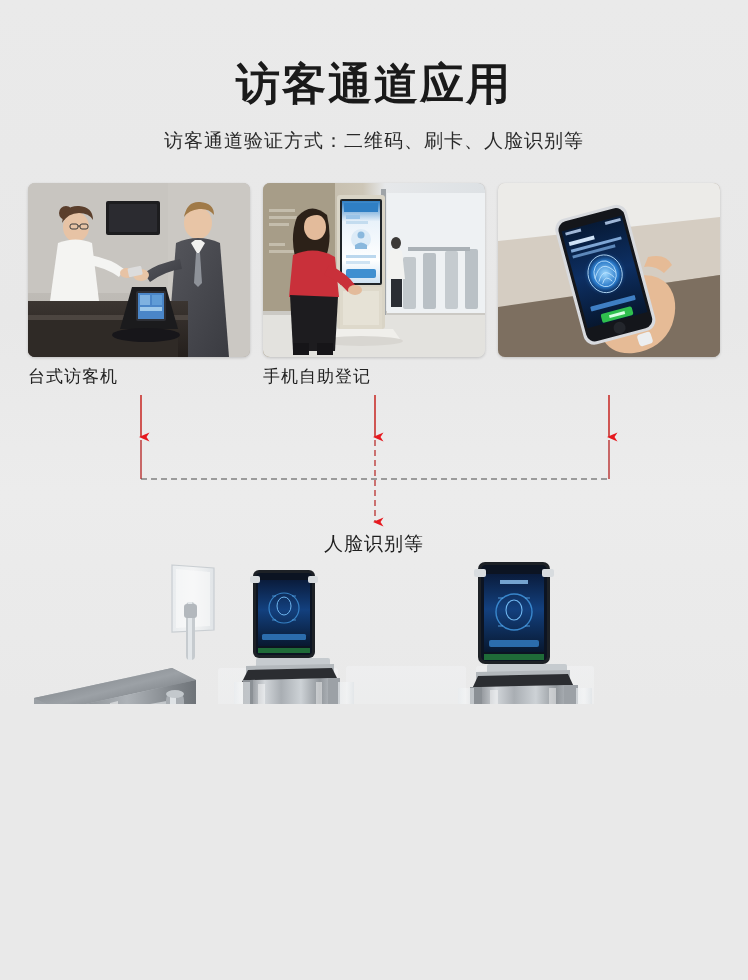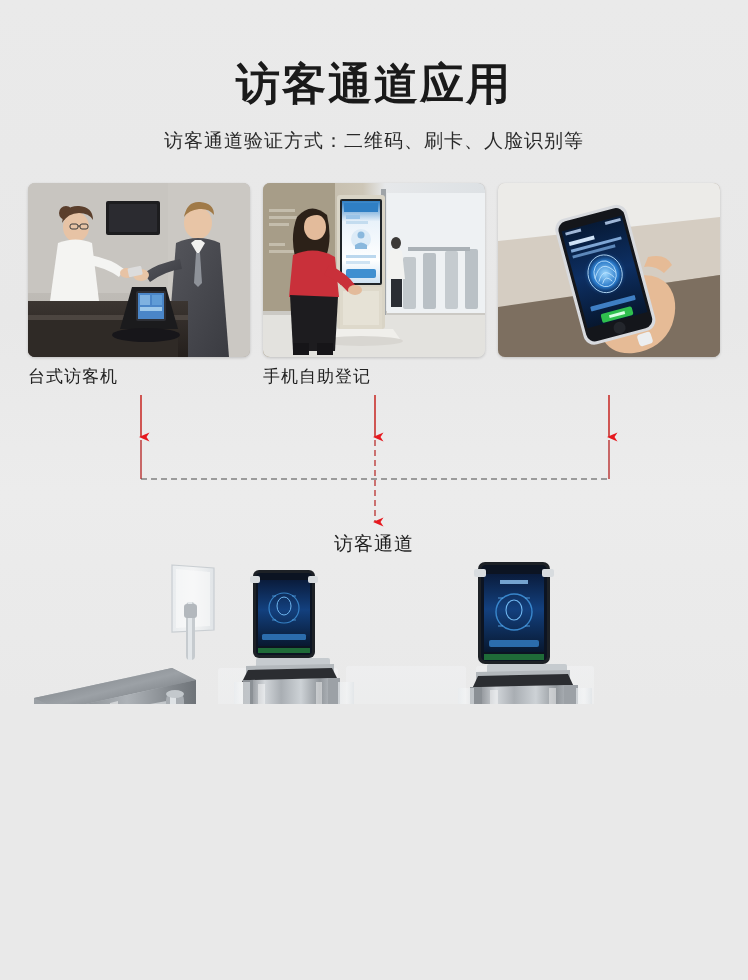--- a/index.html
+++ b/index.html
@@ -356,21 +356,21 @@
     <g stroke="#b9302f" stroke-width="1.4" fill="none">
       <line x1="141" y1="440" x2="141" y2="479"></line>
       <line x1="609" y1="440" x2="609" y2="479"></line>
     </g>
 
     <line x1="141" y1="479" x2="609" y2="479" stroke="#4a4a4a" stroke-width="1.2" stroke-dasharray="6 4"></line>
 
     <line x1="375" y1="440" x2="375" y2="522" stroke="#b9302f" stroke-width="1.3" stroke-dasharray="6 4" marker-end="url(#redArrow)"></line>
   </svg>
 
-  <div class="gate-label">访客通道</div>
+  <div class="gate-label">人脸识别等</div>
 
   <div class="scene">
     <svg viewBox="0 0 748 420">
       <defs>
         <linearGradient id="steelV" x1="0" y1="0" x2="1" y2="0">
           <stop offset="0" stop-color="#8f9398"></stop>
             <stop offset="0.18" stop-color="#d2d6da"></stop>
           <stop offset="0.38" stop-color="#a9aeb3"></stop>
             <stop offset="0.62" stop-color="#cdd2d6"></stop>
           <stop offset="0.85" stop-color="#91969b"></stop>

